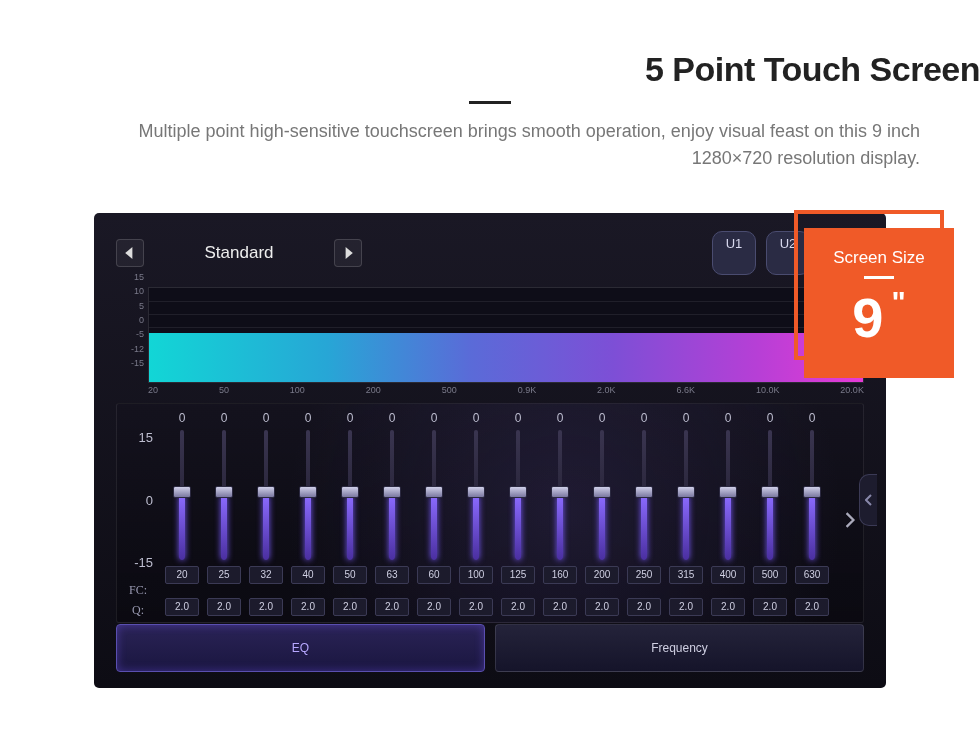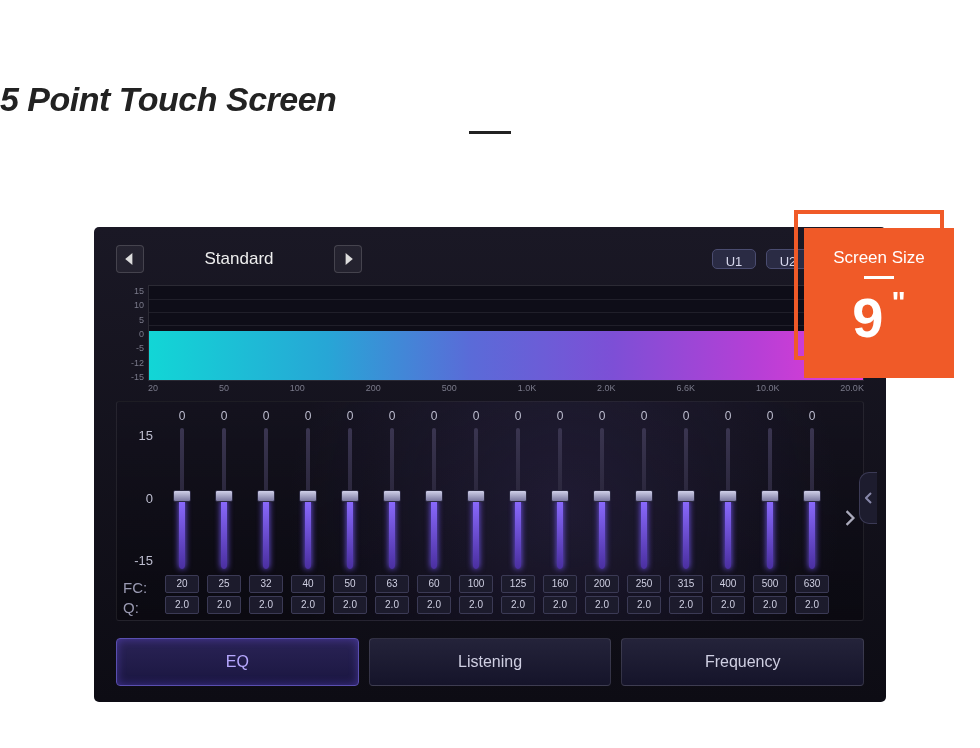--- a/index.html
+++ b/index.html
@@ -4,29 +4,29 @@
 <style>
   * { box-sizing: border-box; margin: 0; padding: 0; }
   body {
     width: 980px;
     height: 748px;
     font-family: Arial, Helvetica, sans-serif;
     background: #fff;
     position: relative;
     overflow: hidden;
   }
-  .hero { text-align: left; padding-top: 80px; font-style: italic; }
+  .hero { text-align: right; padding-top: 50px; }
   .hero h1 { font-size: 34px; font-weight: 800; color: #222; letter-spacing: -0.5px; }
   .hero .bar { width: 42px; height: 3px; background: #222; margin: 12px auto 14px; }
   .hero p { font-size: 18px; color: #777; line-height: 1.5; max-width: 860px; margin: 0 auto; }
 
   .device {
     position: absolute;
     left: 94px;
-    top: 227px;
+    top: 213px;
     width: 792px;
     height: 475px;
     background: linear-gradient(180deg, #1a1825 0%, #0d0c14 100%);
     border-radius: 5px;
     color: #ccc;
     overflow: hidden;
   }
 
   .topbar {
     display: flex;
@@ -40,22 +40,22 @@
     background: rgba(255,255,255,0.05);
     border: 1px solid rgba(255,255,255,0.15);
     border-radius: 4px;
     color: #ddd; cursor: pointer;
   }
   .preset-label {
     width: 170px; text-align: center; font-size: 17px; color: #eee;
   }
   .topbar .spacer { flex: 1; }
   .ubtn {
-    width: 44px; height: 20px; line-height: 24px; text-align: center;
-    background: #2a2b44; border: 1px solid #4a4c70; border-radius: 5px;
+    width: 44px; height: 44px; line-height: 24px; text-align: center;
+    background: #2a2b44; border: 1px solid #4a4c70; border-radius: 10px;
     font-size: 13px; color: #d8d9ee; cursor: pointer;
   }
 
   .spectrum {
     position: relative;
     margin: 4px 22px 2px 54px;
     height: 96px;
     border: 1px solid rgba(255,255,255,0.12);
     background: #0e0d18;
   }
@@ -115,23 +115,23 @@
   .slider .thumb {
     position:absolute; left:50%; top:48%; width:18px; height:12px; margin-left:-9px; margin-top:-6px;
     background: linear-gradient(180deg, #cfcfe8, #7a78a0);
     border-radius:2px; border:1px solid #2b2940;
   }
   .chip {
     width:34px; height:18px; line-height:16px; text-align:center;
     font-size:10px; color:#cfcfe2;
     background:#1c1b2c; border:1px solid #3b3a55; border-radius:2px;
   }
-  .chip + .chip { margin-top:3px; }
+  .chip + .chip { margin-top:14px; }
   .eq-rowlabel {
-    position:absolute; left:6px; width:30px; font-size:15px; color:#9a9ab2; text-align:left;
+    position:absolute; left:6px; width:30px; font-size:12px; color:#9a9ab2; text-align:center;font-family:Liberation Serif, serif;
   }
   .eq-rowlabel.fc { bottom:24px; }
   .eq-rowlabel.q  { bottom:4px; }
 
   .eq-next {
     position:absolute; right:2px; top:45%; width:22px; height:36px;
     display:flex; align-items:center; justify-content:center;
     color:#99a; cursor:pointer;
   }
   .eq-expand {
@@ -140,21 +140,21 @@
     border-radius: 10px 0 0 10px; color:#77a;
     display:flex; align-items:center; justify-content:center;
   }
 
   .tabs {
     position:absolute; left:22px; right:22px; bottom:16px;
     display:flex; gap:10px;
   }
   .tab {
     flex:1; height:48px; line-height:46px; text-align:center;
-    font-size:16px; color:#cfcfe2;
+    font-size:12px; color:#cfcfe2;
     background: linear-gradient(180deg, #24233a, #15142a);
     border:1px solid rgba(255,255,255,0.12); border-radius:4px;
     cursor:pointer;
   }
   .tab.active {
     color:#b7a8ff;
     background: linear-gradient(180deg, #2a2356, #1a1640);
     border-color:#5a4fb0;
     box-shadow: inset 0 0 10px rgba(120,90,255,0.4);
   }
@@ -172,20 +172,21 @@
   .badge-inner .sep { width:30px; height:3px; background:#fff; margin:8px auto 6px; }
   .badge-inner .val { font-size:56px; font-weight:700; display:inline-block; }
   .badge-inner .quote { font-size:30px; font-weight:700; vertical-align:top; margin-left:8px; }
 </style>
 </head>
 <body>
 
 <div class="hero">
   <h1>5 Point Touch Screen</h1>
   <div class="bar"></div>
+  <p>Multiple point high-sensitive touchscreen brings smooth operation, enjoy visual feast on this 9 inch 1280×720 resolution display.</p>
 </div>
 
 <div class="device">
 
   <div class="topbar">
     <div class="arrow-btn">
       <svg width="12" height="12" viewBox="0 0 10 10">
           <polygon points="7,0 7,10 1,5" fill="#ddd"></polygon>
         </svg>
     </div>
@@ -218,21 +219,21 @@
     <div class="grid-h" style="top:64%"></div>
     <div class="grid-h" style="top:78%"></div>
     <div class="fill"></div>
   </div>
   <div class="spec-xlabels" id="spec-x">
       <div>20</div>
       <div>50</div>
       <div>100</div>
       <div>200</div>
       <div>500</div>
-      <div>1.0K</div>
+      <div>0.9K</div>
       <div>2.0K</div>
       <div>6.6K</div>
       <div>10.0K</div>
       <div>20.0K</div>
     </div>
 
   <div class="eq-area">
     <div class="eq-ylabels" id="eq-y">
         <div>15</div>
         <div>0</div>
@@ -409,21 +410,20 @@
     </div>
     <div class="eq-expand">
       <svg width="8" height="12" viewBox="0 0 8 12">
           <polyline points="6,1 1,6 6,11" fill="none" stroke="#88a" stroke-width="2"></polyline>
         </svg>
     </div>
   </div>
 
   <div class="tabs" id="tabs">
       <div class="tab active">EQ</div>
-      <div class="tab">Listening</div>
       <div class="tab">Frequency</div>
     </div>
 
 </div>
 
 <div class="badge-outer"></div>
 <div class="badge-inner">
   <div class="lbl">Screen Size</div>
   <div class="sep"></div>
   <span class="val">9</span><span class="quote">"</span>

